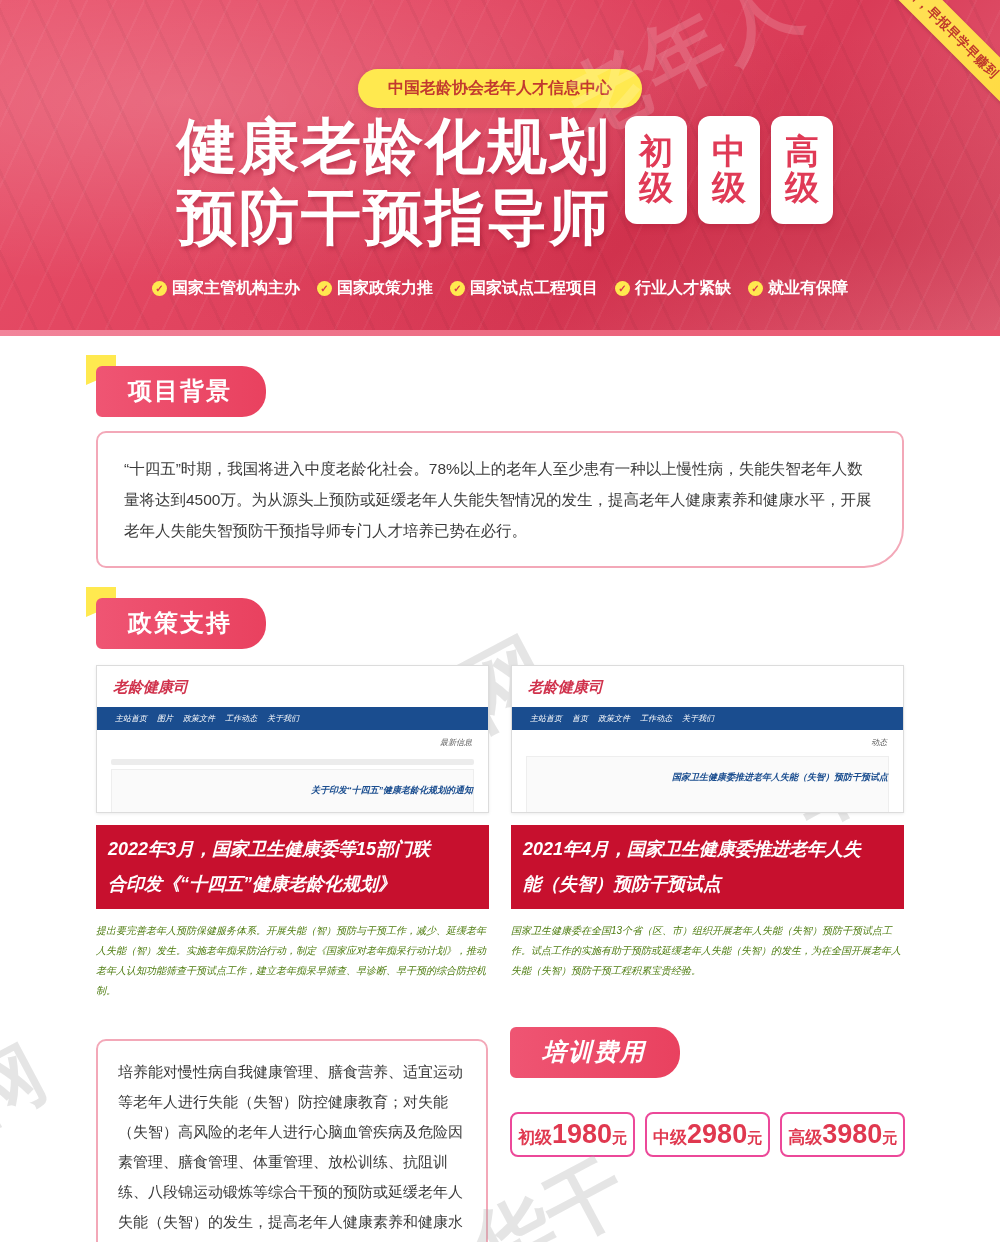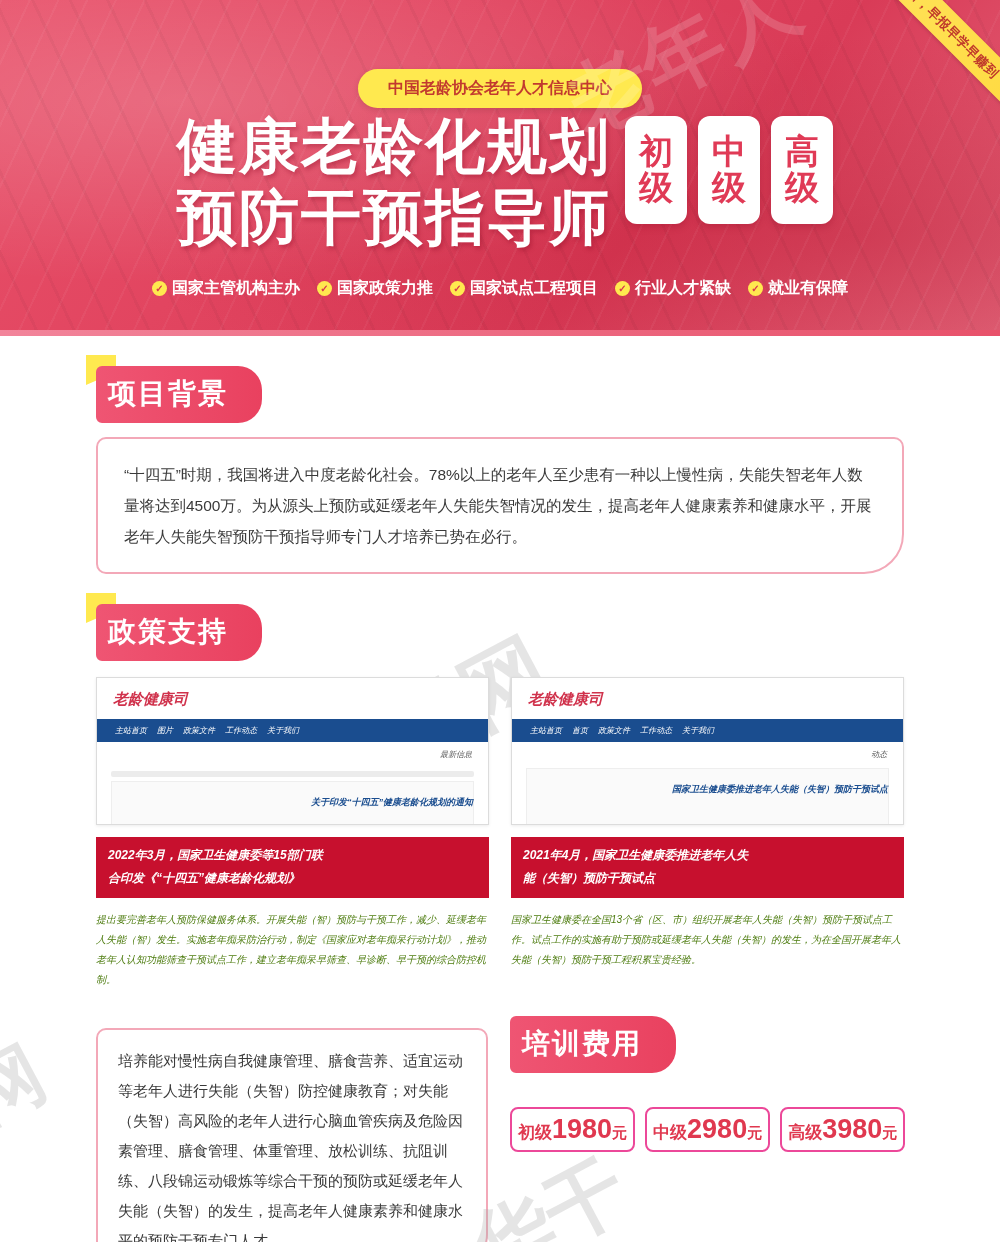--- a/index.html
+++ b/index.html
@@ -149,24 +149,24 @@
 
   .section-head {
     position: relative;
     display: inline-block;
     margin-left: 96px;
   }
   .head-pill {
     display: inline-block;
     background: linear-gradient(90deg,#ef5573,#e9415f);
     color: #fff;
-    font-size: 28px;
+    font-size: 24px;
     font-weight: bold;
     letter-spacing: 2px;
-    padding: 9px 34px 10px 12px;
+    padding: 9px 34px 10px 32px;
     border-radius: 6px 24px 24px 6px;
     position: relative;
     z-index: 2;
     text-align: center;
   }
   .head-flag {
     position: absolute;
     left: -10px;
     top: -11px;
     width: 30px;
@@ -245,21 +245,21 @@
     text-align: right;
     font-size: 9px;
     color: #1a4d8f;
     padding-top: 14px;
     font-weight: bold;
   }
 
   .red-bar {
     background: #c7102e;
     color: #fff;
-    font-size: 12px;
+    font-size: 18px;
     font-weight: bold;
     line-height: 1.95;
     padding: 7px 12px;
     margin-top: 12px;
   }
   .red-bar .l2 { display: inline-block; }
 
   .policy-text {
     font-size: 10px;
     line-height: 2.0;
@@ -281,21 +281,21 @@
     border: 2px solid #f3a8b8;
     border-radius: 10px 10px 40px 10px;
     padding: 16px 20px;
     margin-top: 12px;
     font-size: 15px;
     line-height: 2.0;
     color: #3a3a3a;
     background: rgba(255,255,255,0.8);
   }
 
-  .fee-head-wrap { margin-left: 0; }
+  .fee-head-wrap { margin-left: 0; font-style: italic; }
   .fee-boxes {
     display: flex;
     gap: 10px;
     margin-top: 34px;
   }
   .fee-box {
     flex: 1;
     border: 2px solid #ec4899;
     border-radius: 8px;
     padding: 5px 6px;

